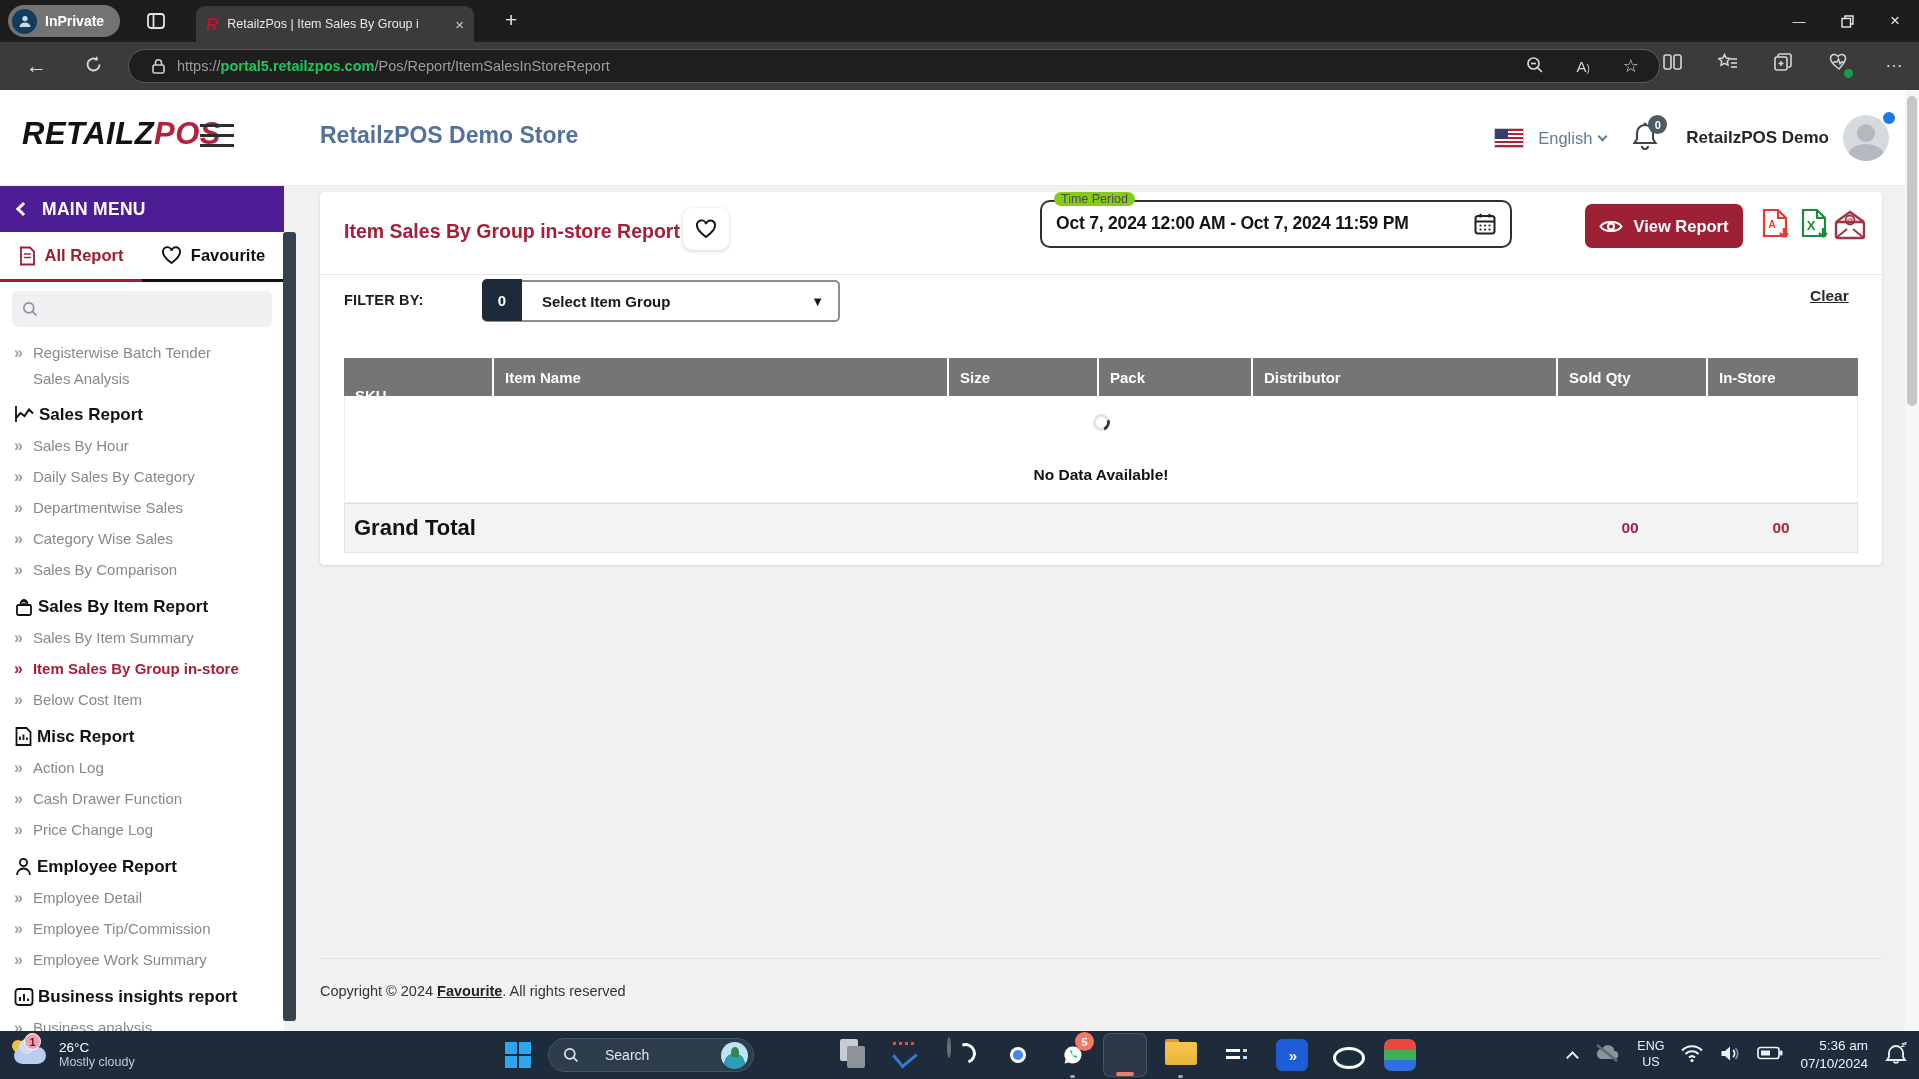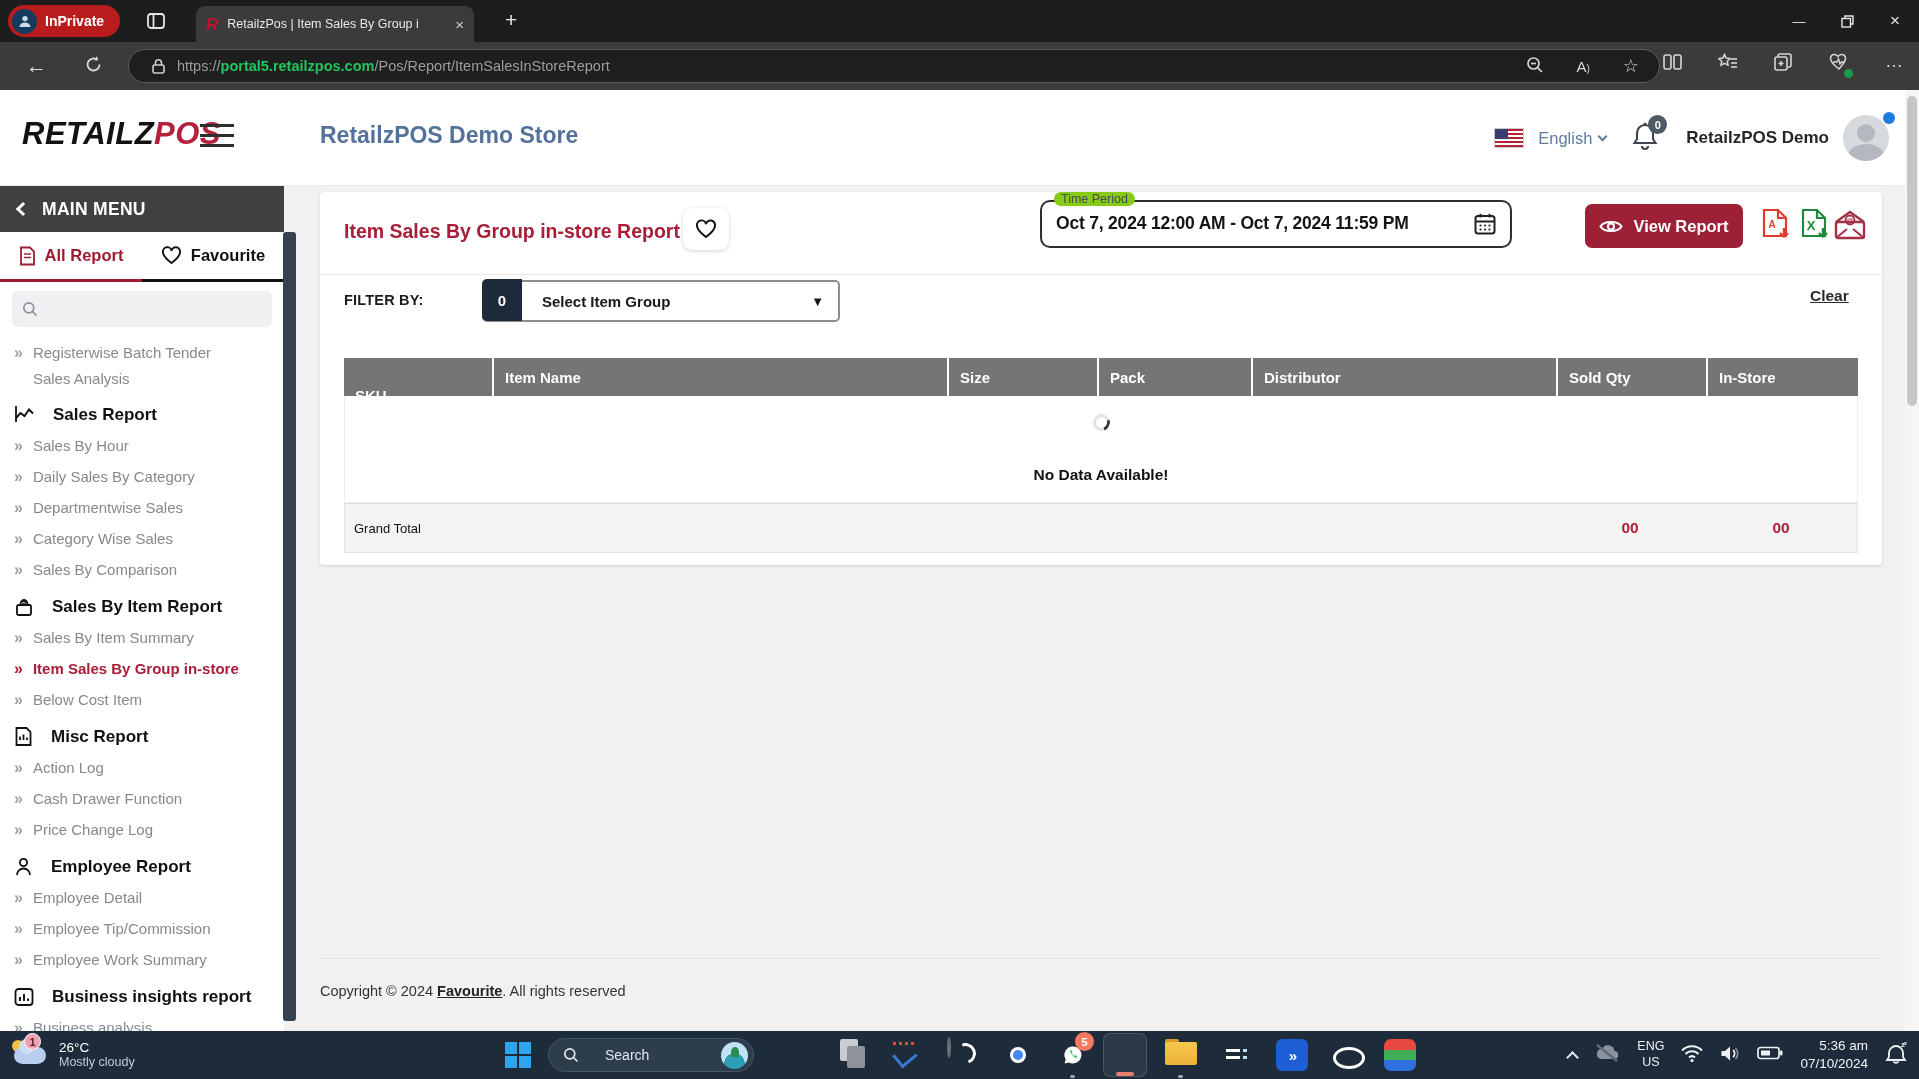--- a/index.html
+++ b/index.html
@@ -2,21 +2,21 @@
 <html><head>
 <meta charset="utf-8">
 <style>
   * { box-sizing: border-box; margin: 0; padding: 0; }
   html,body { width:1919px; height:1079px; overflow:hidden; }
   body { font-family:"Liberation Sans", sans-serif; background:#f1f1f1; }
   .screen { position:relative; width:1919px; height:1079px; overflow:hidden; }
 
   
   .tabstrip { position:absolute; top:0; left:0; width:1919px; height:42px; background:#1d1d1d; }
-  .inprivate-pill { position:absolute; left:8px; top:5px; height:32px; border-radius:16px; background:#b91c1c;
+  .inprivate-pill { position:absolute; left:8px; top:5px; height:32px; border-radius:16px; background:#737373;
     display:flex; align-items:center; gap:8px; padding:0 16px 0 4px; color:#fff; font-size:14px; font-weight:bold; }
   .inprivate-avatar { width:25px; height:25px; border-radius:50%; background:#123c5e; display:flex; align-items:center; justify-content:center; }
   .ws-icon { position:absolute; left:146px; top:11px; }
   .tab { position:absolute; left:196px; top:6px; width:278px; height:36px; background:#3b3b3b; border-radius:9px 9px 0 0;
     display:flex; align-items:center; padding:0 10px; gap:9px; color:#e9e9e9; font-size:12.5px; }
   .tab-title { white-space:nowrap; overflow:hidden; max-width:210px; }
   .favicon-r { font-weight:bold; font-style:italic; color:#c1122f; font-size:17px; line-height:1; }
   .tab-close { color:#cfcfcf; font-size:15px; margin-left:auto; }
   .newtab { position:absolute; left:505px; top:8px; color:#e3e3e3; font-size:21px; font-weight:300; }
   .wincontrols { position:absolute; right:0; top:0; height:42px; display:flex; }
@@ -48,34 +48,34 @@
     font-size:11px; display:flex; align-items:center; justify-content:center; font-weight:bold; }
   .username { font-size:17px; font-weight:bold; color:#23262a; margin-left:8px; }
   .avatar { position:relative; width:46px; height:46px; border-radius:50%; background:#d7dadd; overflow:hidden; }
   .avatar .head { position:absolute; left:14px; top:9px; width:18px; height:18px; border-radius:50%; background:#b4b9bf; }
   .avatar .bodyv { position:absolute; left:5px; top:29px; width:36px; height:24px; border-radius:50% 50% 0 0; background:#b4b9bf; }
   .avatar-dot { position:absolute; right:282px; top:21px; width:12px; height:12px; background:#1f7ae0; border-radius:50%; z-index:3; }
 
   
   .sidebar { position:absolute; left:0; top:96px; width:284px; height:845px; background:#fff; }
   .side-scroll { position:absolute; left:283px; top:142px; width:13px; height:789px; background:#35414d; border-radius:3px; }
-  .mainmenu { height:46px; background:#404040; color:#fff; display:flex; align-items:center; gap:14px; padding:0 18px; font-size:17.5px; font-weight:bold; letter-spacing:.3px; }
+  .mainmenu { height:46px; background:#4c1d95; color:#fff; display:flex; align-items:center; gap:14px; padding:0 18px; font-size:17.5px; font-weight:bold; letter-spacing:.3px; }
   .chev-left { width:10px; height:10px; border-left:3px solid #fff; border-bottom:3px solid #fff; transform:rotate(45deg); }
   .side-tabs { display:flex; height:50px; align-items:center; }
   .side-tab { flex:1; display:flex; align-items:center; justify-content:center; gap:9px; font-size:16.5px; font-weight:bold; height:100%; }
   .side-tab.allreport { color:#9e1b32; border-bottom:3px solid #9e1b32; }
   .side-tab.fav { color:#111; border-bottom:3px solid #111; }
   .side-search { margin:9px 12px; height:36px; background:#eef0f2; border-radius:6px; display:flex; align-items:center; padding:0 10px; }
   .side-search input { border:none; background:transparent; outline:none; width:210px; font-size:14px; margin-left:8px; font-family:inherit; }
   .menu-list { padding:4px 0 0 14px; }
   .mi { display:flex; align-items:flex-start; gap:10px; min-height:31px; color:#85898e; font-size:15px; line-height:26px; }
   .mi .chevs { color:#9aa0a5; font-size:16px; font-weight:bold; line-height:26px; }
   .mi.active { color:#a81d37; font-weight:bold; }
   .mi.active .chevs { color:#a81d37; }
-  .msec { display:flex; align-items:center; gap:18px; min-height:37px; color:#0f1113; font-size:17px; font-weight:bold; }
+  .msec { display:flex; align-items:center; gap:4px; min-height:37px; color:#0f1113; font-size:17px; font-weight:bold; }
   .msec svg { flex:0 0 auto; }
   .wrap2 { width:200px; }
 
   
   .card { position:absolute; left:320px; top:102px; width:1562px; height:373px; background:#fff; border-radius:4px; box-shadow:0 1px 3px rgba(0,0,0,.13); }
   .report-title { position:absolute; left:24px; top:28px; font-size:19.5px; font-weight:bold; color:#a81d37; }
   .heart-btn { position:absolute; left:363px; top:16px; width:46px; height:42px; background:#fff; border-radius:9px;
     box-shadow:0 1px 4px rgba(0,0,0,.18); display:flex; align-items:center; justify-content:center; }
   .fieldset { position:absolute; left:720px; top:8px; width:472px; height:48px; border:2px solid #2f2f2f; border-radius:10px; }
   .fieldset .legend { position:absolute; left:12px; top:-10px; background:#84cc16; border-radius:8px; padding:0 7px; font-size:12.5px; color:#4a4a4a; }
@@ -95,21 +95,21 @@
 
   .rtable { position:absolute; left:24px; top:166px; width:1514px; }
   .thead { display:flex; height:38px; background:#757575; }
   .th { color:#fff; font-size:15px; font-weight:bold; display:flex; align-items:center; padding-left:11px; border-left:2px solid #fff; }
   .th:first-child { border-left:none;margin-top:36px; }
   .tbody { position:relative; height:107px; background:#fff; border:1px solid #ededed; border-top:none; }
   .spinner { position:absolute; left:748px; top:18px; width:17px; height:17px; border-radius:50%;
     border:3px solid #e3e3e3; border-top-color:#3a3a3a; transform:rotate(115deg); }
   .nodata { position:absolute; left:0; right:0; top:70px; text-align:center; font-size:15.5px; font-weight:bold; color:#111; }
   .gtotal { display:flex; height:50px; background:#f3f3f3; border:1px solid #e4e4e4; border-top:1px solid #ddd; align-items:center; }
-  .gt-label { padding-left:9px; font-size:13px; font-weight:normal; color:#111; }
+  .gt-label { padding-left:9px; font-size:22px; font-weight:bold; color:#111; }
   .gt-num { font-size:15.5px; font-weight:bold; color:#b01e3c; text-align:center; }
 
   .footer { position:absolute; left:320px; top:868px; width:1562px; border-top:1px solid #e2e2e2; padding-top:24px;
     font-size:14.5px; color:#333; }
   .footer a { color:#222; text-decoration:underline; font-weight:bold; }
   .page-scrollbar { position:absolute; right:0; top:0; width:14px; height:941px; background:#f6f6f6; }
   .page-thumb { position:absolute; right:2px; top:6px; width:10px; height:310px; background:#c6c6c6; border-radius:5px; }
 
   
   .taskbar { position:absolute; left:0; top:1031px; width:1919px; height:48px; background:#1d2b3a; color:#fff; }

